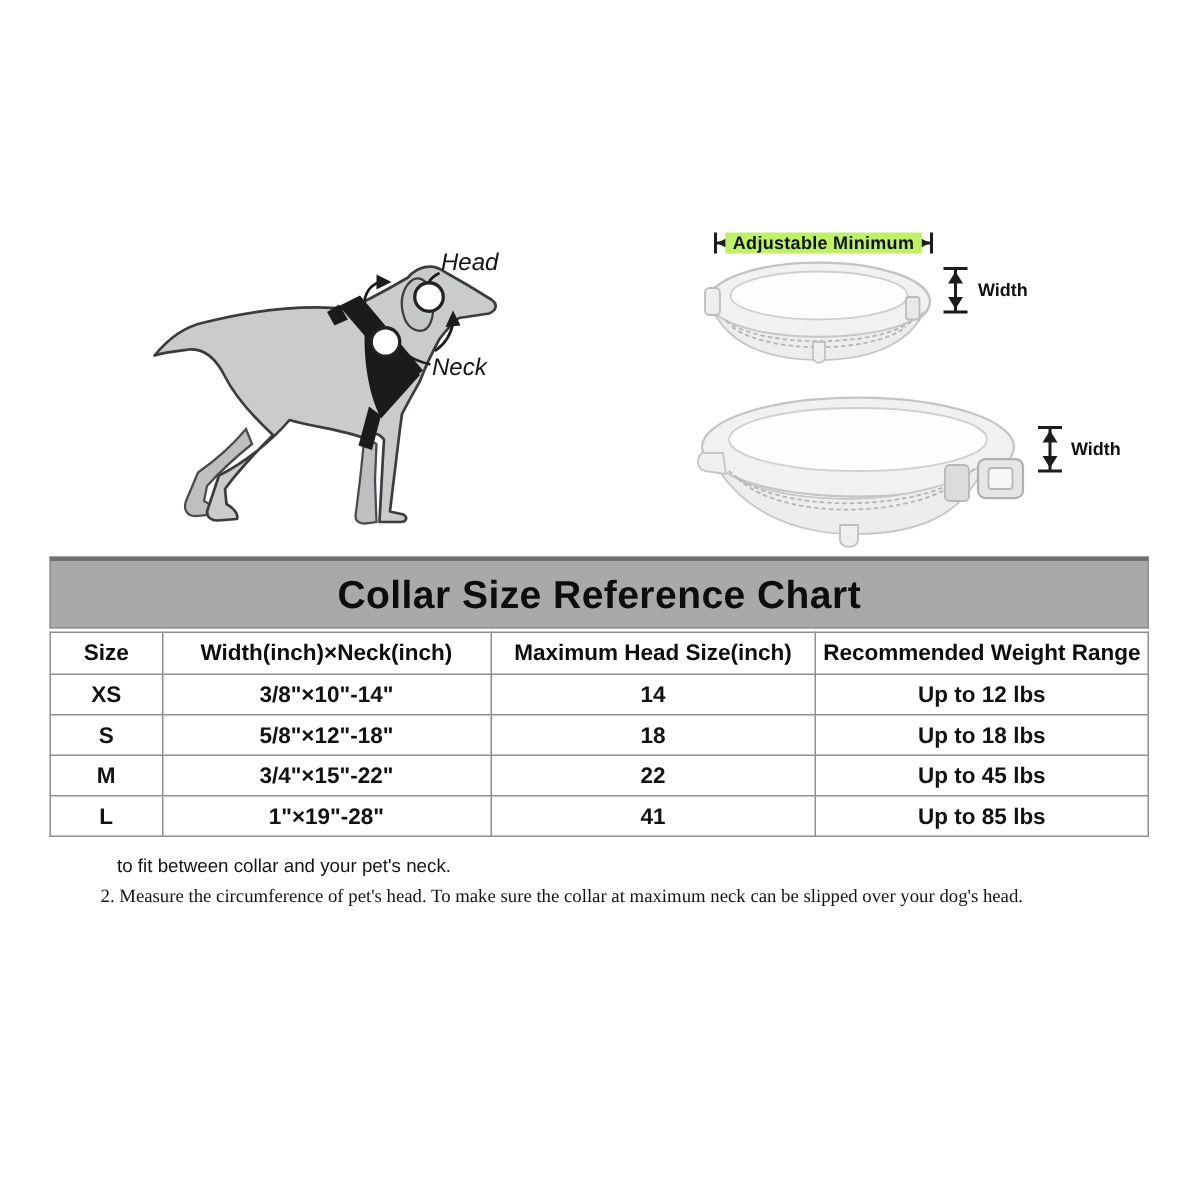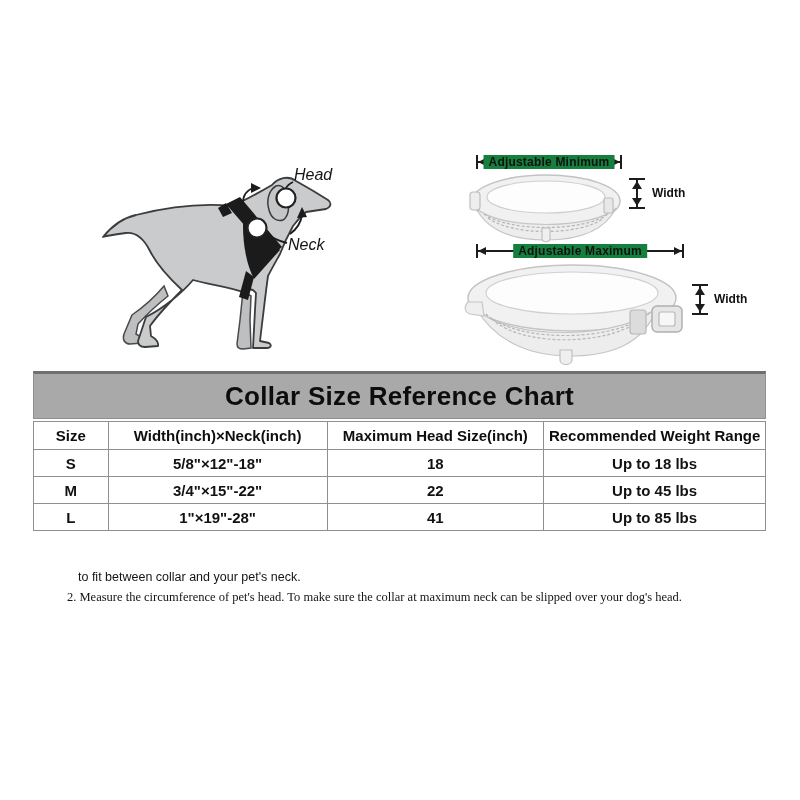--- a/index.html
+++ b/index.html
@@ -19,21 +19,21 @@
   
   .dim-arrow{position:absolute;height:14px;}
   .dim-line{position:absolute;left:1px;right:1px;top:6px;border-top:2px solid var(--annotation);}
   .dim-tick{position:absolute;top:0;bottom:0;width:2px;background:var(--annotation);}
   .dt-left{left:0;} .dt-right{right:0;}
   .dim-head{position:absolute;top:3px;width:0;height:0;border-top:4px solid transparent;border-bottom:4px solid transparent;}
   .dh-left{left:2px;border-right:8px solid var(--annotation);}
   .dh-right{right:2px;border-left:8px solid var(--annotation);}
   .dim-label{
     position:absolute;left:50%;top:50%;transform:translate(-50%,-50%);
-    background:#15803d;padding:0 5px;font-weight:bold;font-size:12px;
+    background:#bef264;padding:0 5px;font-weight:bold;font-size:12px;
     white-space:nowrap;color:var(--text);letter-spacing:.2px;
   }
 
   
   .vdim{position:absolute;width:16px;}
   .v-line{position:absolute;top:1px;bottom:1px;left:7px;border-left:2px solid var(--annotation);}
   .v-tick{position:absolute;left:0;right:0;height:2px;background:var(--annotation);}
   .vt-top{top:0;} .vt-bot{bottom:0;}
   .v-head{position:absolute;left:3px;width:0;height:0;border-left:5px solid transparent;border-right:5px solid transparent;}
   .vh-top{top:3px;border-bottom:8px solid var(--annotation);}
@@ -149,28 +149,20 @@
 
   <div class="vdim" style="left:629px;top:178px;height:31px;">
     <span class="v-line"></span>
     <span class="v-tick vt-top"></span>
     <span class="v-tick vt-bot"></span>
     <span class="v-head vh-top"></span>
     <span class="v-head vh-bot"></span>
   </div>
   <span class="width-label" style="left:652px;top:186px;">Width</span>
 
-  <div class="dim-arrow" style="left:476px;top:244px;width:208px;">
-    <span class="dim-line"></span>
-    <span class="dim-tick dt-left"></span>
-    <span class="dim-tick dt-right"></span>
-    <span class="dim-head dh-left"></span>
-    <span class="dim-head dh-right"></span>
-    <span class="dim-label">Adjustable Maximum</span>
-  </div>
 
   <svg style="position:absolute;left:462px;top:258px;" width="232" height="108" viewBox="0 0 232 108">
     <ellipse cx="110" cy="40" rx="104" ry="33" fill="#f1f1f1" stroke="#c4c4c4" stroke-width="1.5"></ellipse>
     <ellipse cx="110" cy="35" rx="86" ry="21" fill="#fdfdfd" stroke="#d0d0d0" stroke-width="1.2"></ellipse>
     <path d="M14,50 C45,84 165,82 196,48 C182,86 150,98 108,98 C66,98 32,82 14,50 Z" fill="#ededed" stroke="#c6c6c6" stroke-width="1.2"></path>
     <path d="M24,56 C55,86 158,84 188,54" fill="none" stroke="#b5b5b5" stroke-width="1.2" stroke-dasharray="3 2"></path>
     <path d="M30,61 C60,90 152,88 182,59" fill="none" stroke="#b5b5b5" stroke-width="1.2" stroke-dasharray="3 2"></path>
     <path d="M6,44 C2,48 2,54 8,56 L22,58 L20,44 Z" fill="#efefef" stroke="#c6c6c6" stroke-width="1.2"></path>
     <rect x="168" y="52" width="16" height="24" rx="3" fill="#dcdcdc" stroke="#b8b8b8" stroke-width="1.2"></rect>
     <rect x="190" y="48" width="30" height="26" rx="5" fill="#e6e6e6" stroke="#b0b0b0" stroke-width="1.5"></rect>
@@ -199,20 +191,26 @@
       <thead>
         <tr>
           <th>Size</th>
           <th>Width(inch)×Neck(inch)</th>
           <th>Maximum Head Size(inch)</th>
           <th>Recommended Weight Range</th>
         </tr>
       </thead>
       <tbody>
         <tr>
+          <td>XS</td>
+          <td>3/8"×10"-14"</td>
+          <td>14</td>
+          <td>Up to 12 lbs</td>
+        </tr>
+        <tr>
           <td>S</td>
           <td>5/8"×12"-18"</td>
           <td>18</td>
           <td>Up to 18 lbs</td>
         </tr>
         <tr>
           <td>M</td>
           <td>3/4"×15"-22"</td>
           <td>22</td>
           <td>Up to 45 lbs</td>

